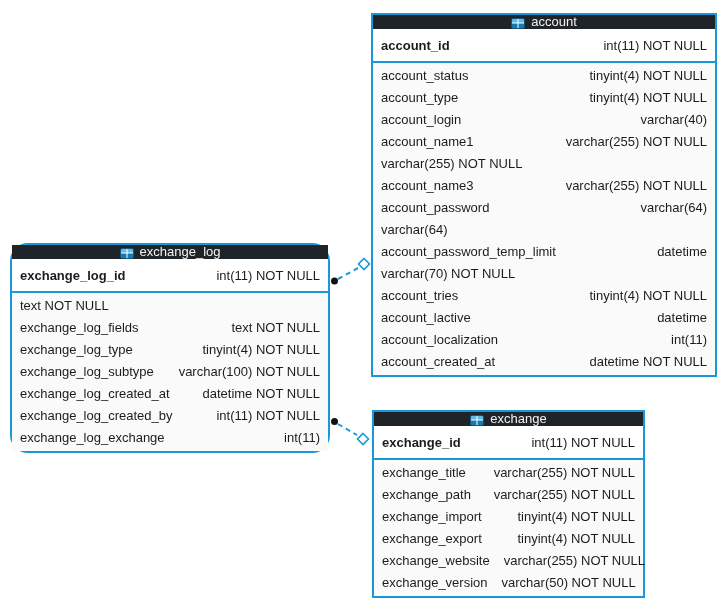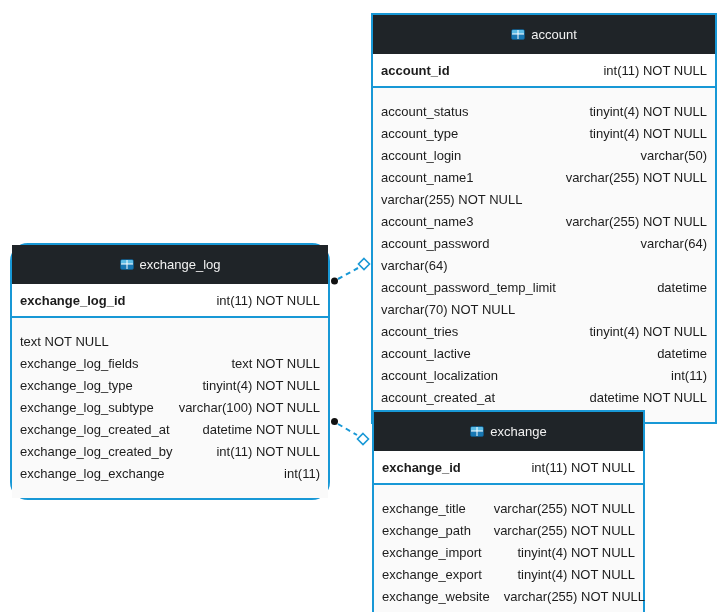--- a/index.html
+++ b/index.html
@@ -22,43 +22,43 @@
     overflow: hidden;
   }
   .db-table {
     position: absolute;
     border: 2px solid var(--accent);
     background: var(--body-bg);
     font-size: 13px;
     color: var(--text);
   }
   .tbl-header {
-    height: 39px;
+    height: 14px;
     background: var(--header-bg);
     color: var(--header-text);
     display: flex;
-    align-items: center;
+    align-items: flex-end;
     justify-content: center;
     gap: 6px;
     font-size: 13px;
     cursor: move;
   }
   .tbl-icon { display: inline-flex; align-items: center; }
   .pk-row {
     height: 34px;
     background: var(--pk-bg);
     border-bottom: 2px solid var(--accent);
     display: flex;
     align-items: center;
     justify-content: space-between;
     gap: 14px;
     padding: 16px 8px;
   }
   .pk-row .col-name { font-weight: bold; }
-  .tbl-body { padding: 13px 0; background: var(--body-bg); }
+  .tbl-body { padding: 2px 0; background: var(--body-bg); }
   .col-row {
     height: 22px;
     line-height: 22px;
     display: flex;
     justify-content: space-between;
     gap: 14px;
     padding: 0 8px;
     white-space: nowrap;
   }
   .col-name { text-align: left; }
@@ -155,21 +155,21 @@
         <div class="col-row">
           <span class="col-name">account_status</span>
           <span class="col-type">tinyint(4) NOT NULL</span>
         </div>
         <div class="col-row">
           <span class="col-name">account_type</span>
           <span class="col-type">tinyint(4) NOT NULL</span>
         </div>
         <div class="col-row">
           <span class="col-name">account_login</span>
-          <span class="col-type">varchar(50)</span>
+          <span class="col-type">varchar(40)</span>
         </div>
         <div class="col-row">
           <span class="col-name">account_name1</span>
           <span class="col-type">varchar(255) NOT NULL</span>
         </div>
         <div class="col-row">
           <span class="col-type">varchar(255) NOT NULL</span>
         </div>
         <div class="col-row">
           <span class="col-name">account_name3</span>

